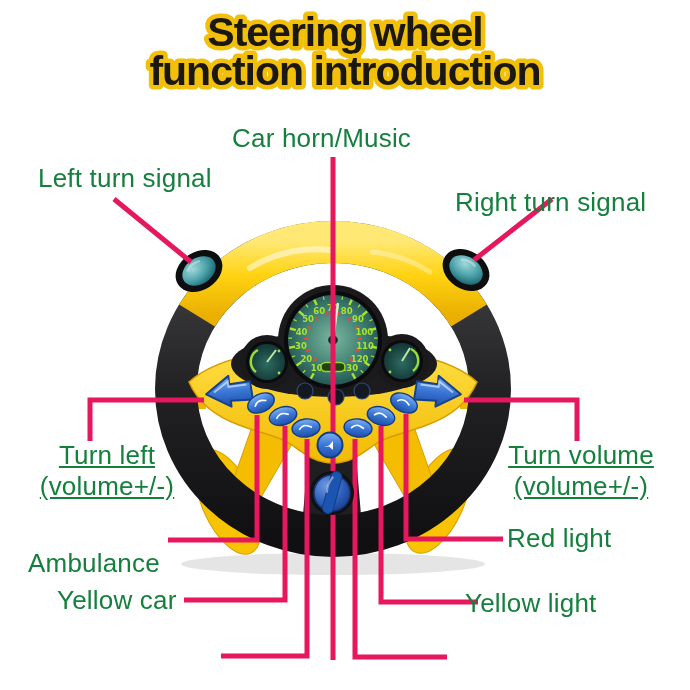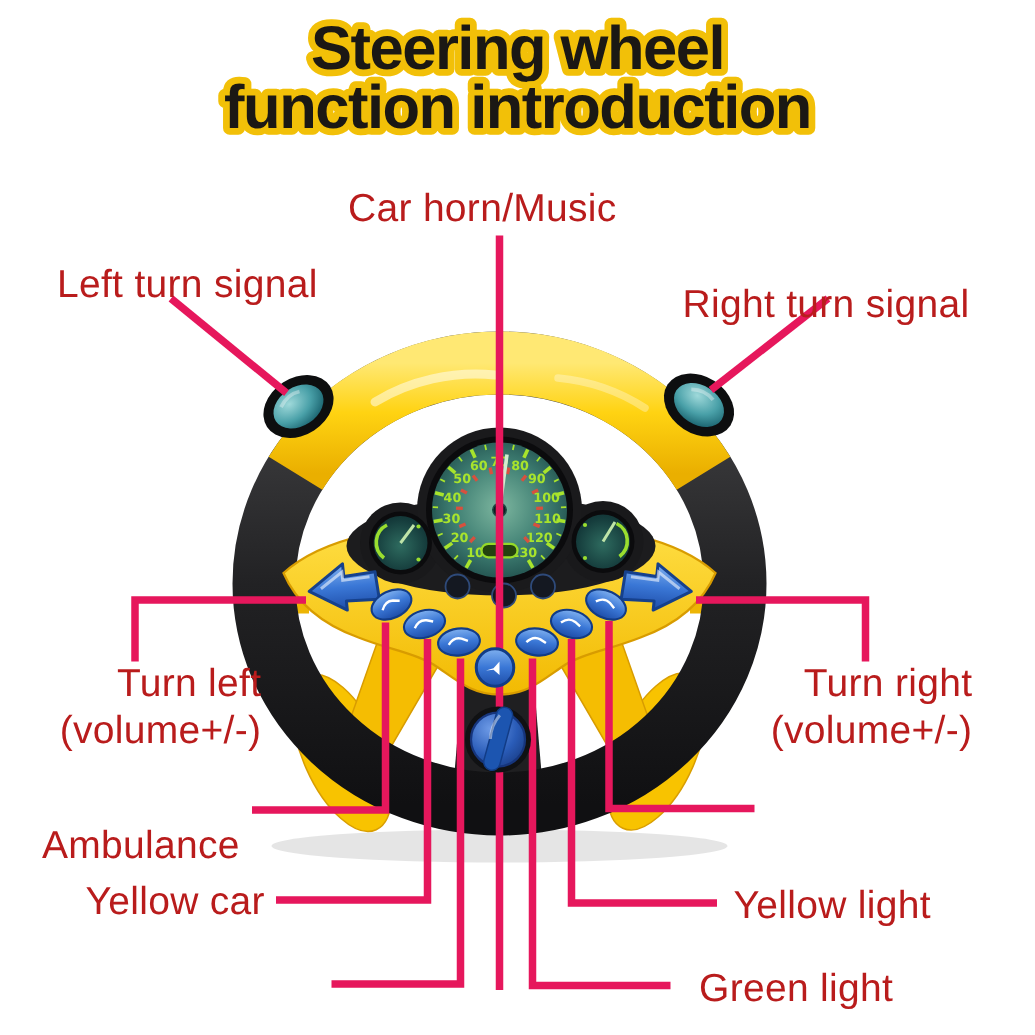--- a/index.html
+++ b/index.html
@@ -1,20 +1,20 @@
 <!DOCTYPE html>
 <html><head>
 <meta charset="utf-8">
 <style>
   html,body{margin:0;padding:0;background:#ffffff;}
   .stage{position:relative;width:690px;height:690px;background:#ffffff;overflow:hidden;
          font-family:"Liberation Sans",sans-serif;}
   .stage > svg{position:absolute;left:0;top:0;}
-  .label{position:absolute;color:#b91c1c;font-size:26px;letter-spacing:.2px;white-space:nowrap;line-height:30px;}
-  .label.centered{transform:translateX(-50%);text-align:right;line-height:31px;}
+  .label{position:absolute;color:#15803d;font-size:26px;letter-spacing:.2px;white-space:nowrap;line-height:30px;}
+  .label.centered{transform:translateX(-50%);text-align:center;line-height:31px;text-decoration:underline;}
   .title-text{font-family:"Liberation Sans",sans-serif;font-weight:bold;font-size:41px;
               letter-spacing:-1px;text-anchor:middle;fill:#1b1814;stroke:#f2c008;stroke-width:9px;
               paint-order:stroke;stroke-linejoin:round;stroke-linecap:round;}
   .dialnum{font-family:"DejaVu Sans",sans-serif;font-weight:bold;font-size:8.5px;fill:#a8e42c;text-anchor:middle;}
   .callout{stroke:#e6175c;stroke-width:5;fill:none;}
 </style>
 </head>
 <body>
 
 <div class="stage">
@@ -241,29 +241,29 @@
     </g>
     <g>
       <circle cx="332" cy="493" r="22" fill="#101113"></circle>
       <circle cx="332" cy="493" r="18" fill="url(#gradKnob)" stroke="#16357c" stroke-width="1.5"></circle>
       <rect x="326.5" y="471" width="11" height="43" rx="5.5" fill="#1c55b0" stroke="#123c86" stroke-width="1" transform="rotate(15 332 493)"></rect>
       <path d="M329,477 q-4,8 -2,17" stroke="rgba(255,255,255,0.45)" stroke-width="2" fill="none" transform="rotate(15 332 493)"></path>
     </g>
   </svg>
 
   <div class="label" style="left:232px;top:123px;">Car horn/Music</div>
-  <div class="label" style="left:38px;top:163px;margin-top:11px;">Left turn signal</div>
+  <div class="label" style="left:38px;top:163px;">Left turn signal</div>
   <div class="label" style="left:455px;top:187px;">Right turn signal</div>
 
   <div class="label centered" style="left:107px;top:440px;">
     <div>Turn left</div>
     <div>(volume+/-)</div>
   </div>
   <div class="label centered" style="left:581px;top:440px;">
-    <div>Turn right</div>
+    <div>Turn volume</div>
     <div>(volume+/-)</div>
   </div>
 
   <div class="label" style="left:28px;top:524px;margin-top:24px;">Ambulance</div>
+  <div class="label" style="left:507px;top:523px;">Red light</div>
   <div class="label" style="left:57px;top:585px;">Yellow car</div>
-  <div class="label" style="left:489px;top:588px;">Yellow light</div>
-  <div class="label" style="left:466px;top:643px;">Green light</div>
+  <div class="label" style="left:465px;top:588px;">Yellow light</div>
 </div>
 
 </body></html>

